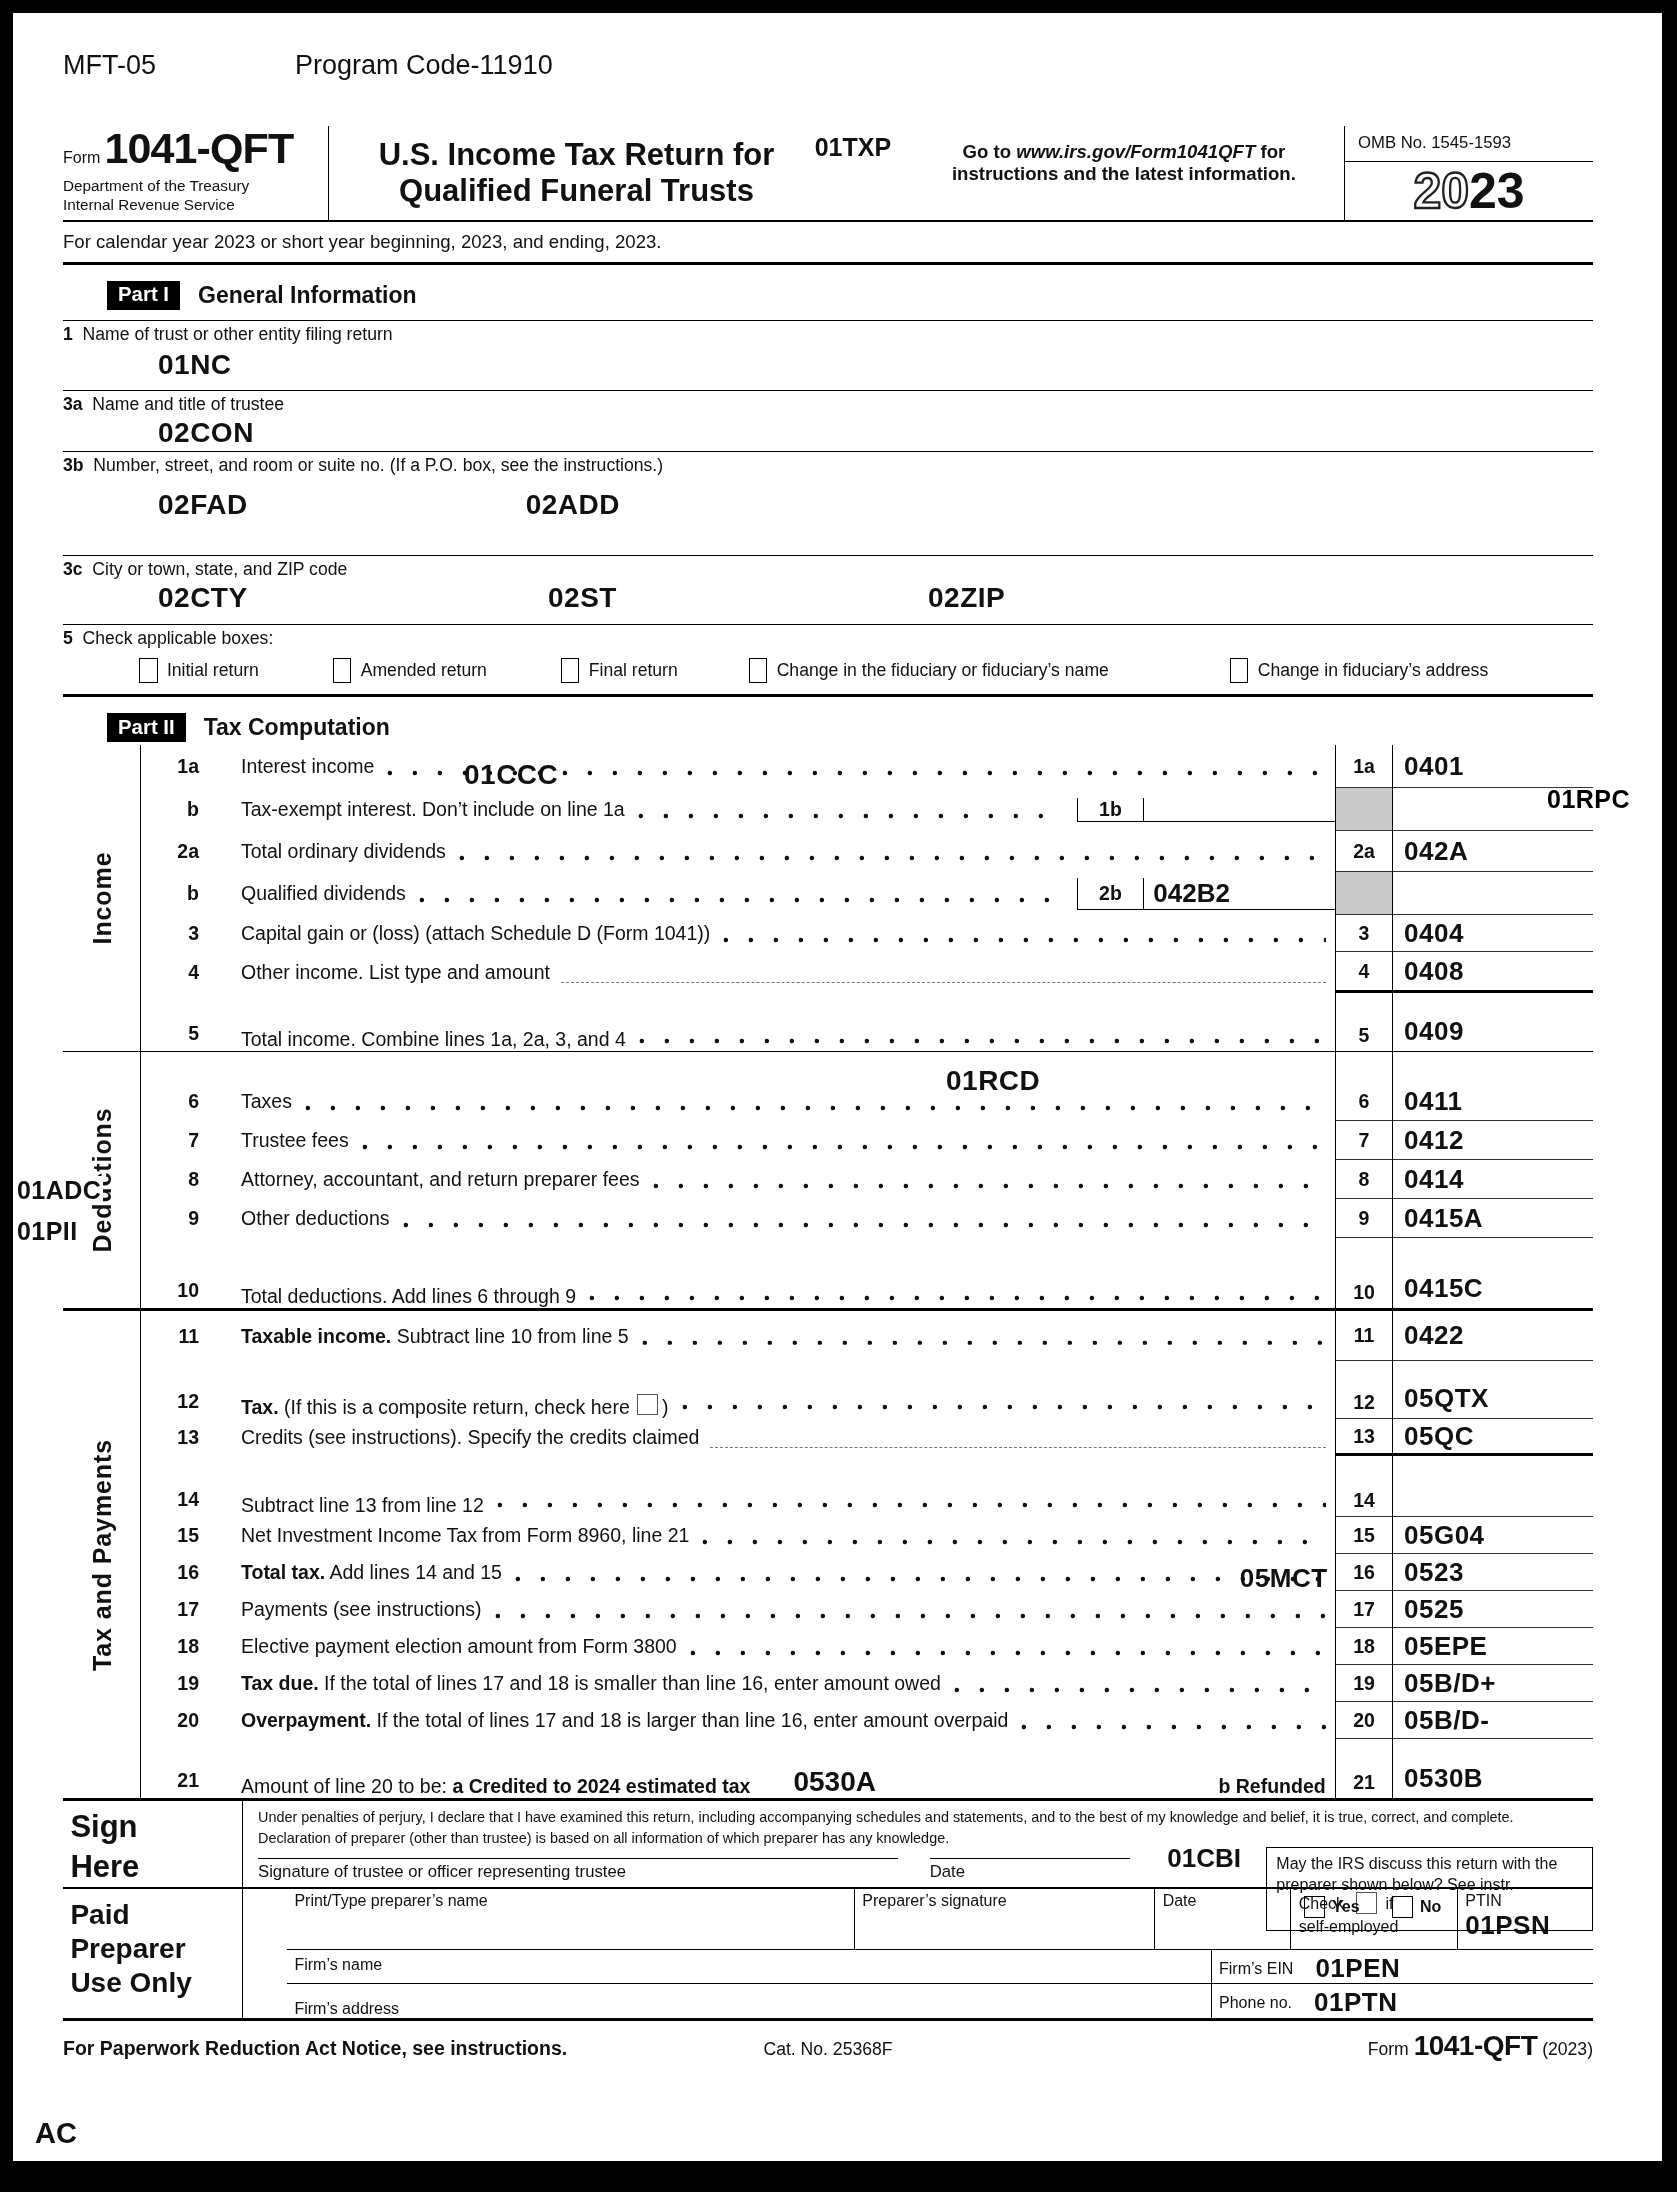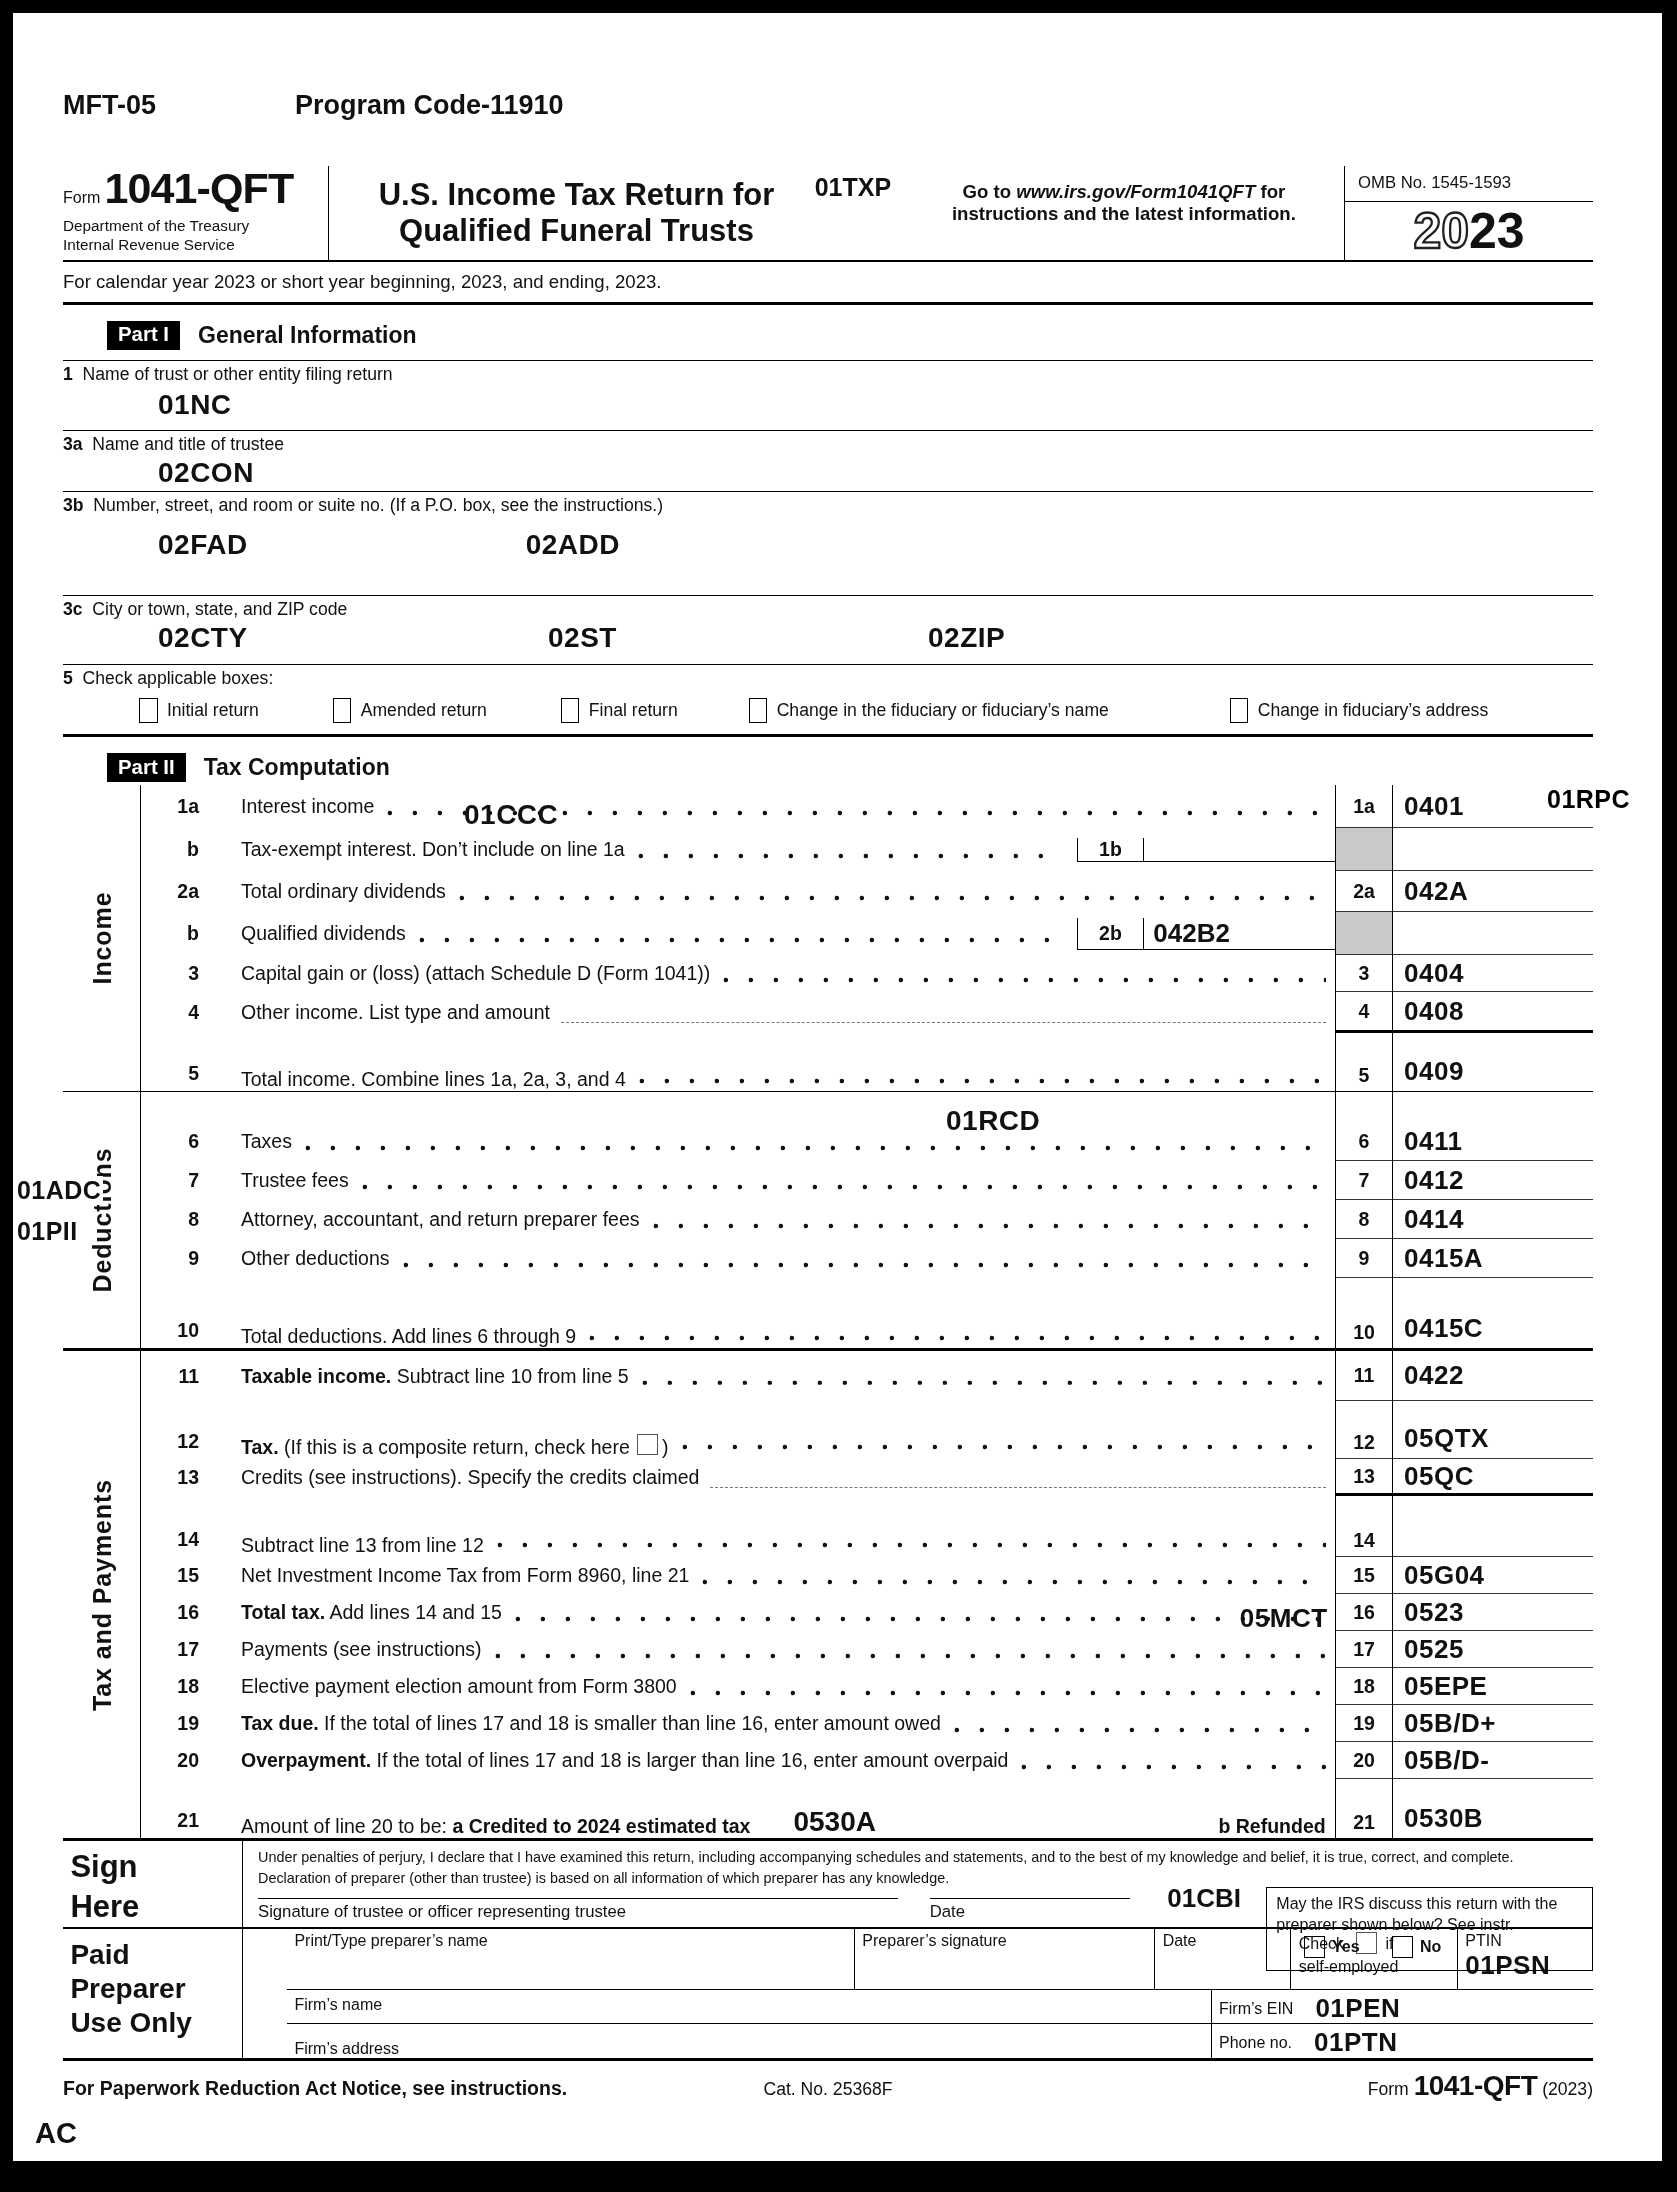--- a/index.html
+++ b/index.html
@@ -2,21 +2,21 @@
 <html style="font-size:15px"><head>
 <meta charset="utf-8">
 <style>
   html,body{margin:0;padding:0;background:#555;}
   *{box-sizing:border-box;}
   .canvas{position:relative;width:1677px;height:2193px;background:#000;font-family:"Liberation Sans",sans-serif;color:#111;}
   .page{position:absolute;left:13px;top:13px;right:15px;bottom:32px;background:#fff;overflow:hidden;}
   .content{margin:0 69px 0 50px;}
 
   
-  .mftline{display:flex;gap:139px;padding-top:37px;font-weight:700;font-size:27px;margin-top:40px;}
+  .mftline{display:flex;gap:139px;padding-top:37px;font-weight:400;font-size:27px;}
 
   
   .hdr{display:flex;margin-top:45px;border-bottom:2.8px solid #000;}
   .hdr-left{width:266px;flex:none;border-right:1.9px solid #000;padding:1.9px 7.4px 5.6px 0;display:flex;flex-direction:column;justify-content:space-between;}
   .formword{font-size:16px;}
   .formnum{font-size:43px;font-weight:700;letter-spacing:-0.9px;line-height:.95;}
   .dept{font-size:15.3px;line-height:1.25;}
   .hdr-mid{flex:1;position:relative;padding:5.6px 9.3px 7.4px 9.3px;display:flex;flex-direction:row;}
   .title{font-size:31px;font-weight:700;text-align:center;margin-top:5.6px;}
   .txp{font-size:25px;font-weight:700;text-align:right;padding-right:22px;margin-top:1.9px;}

